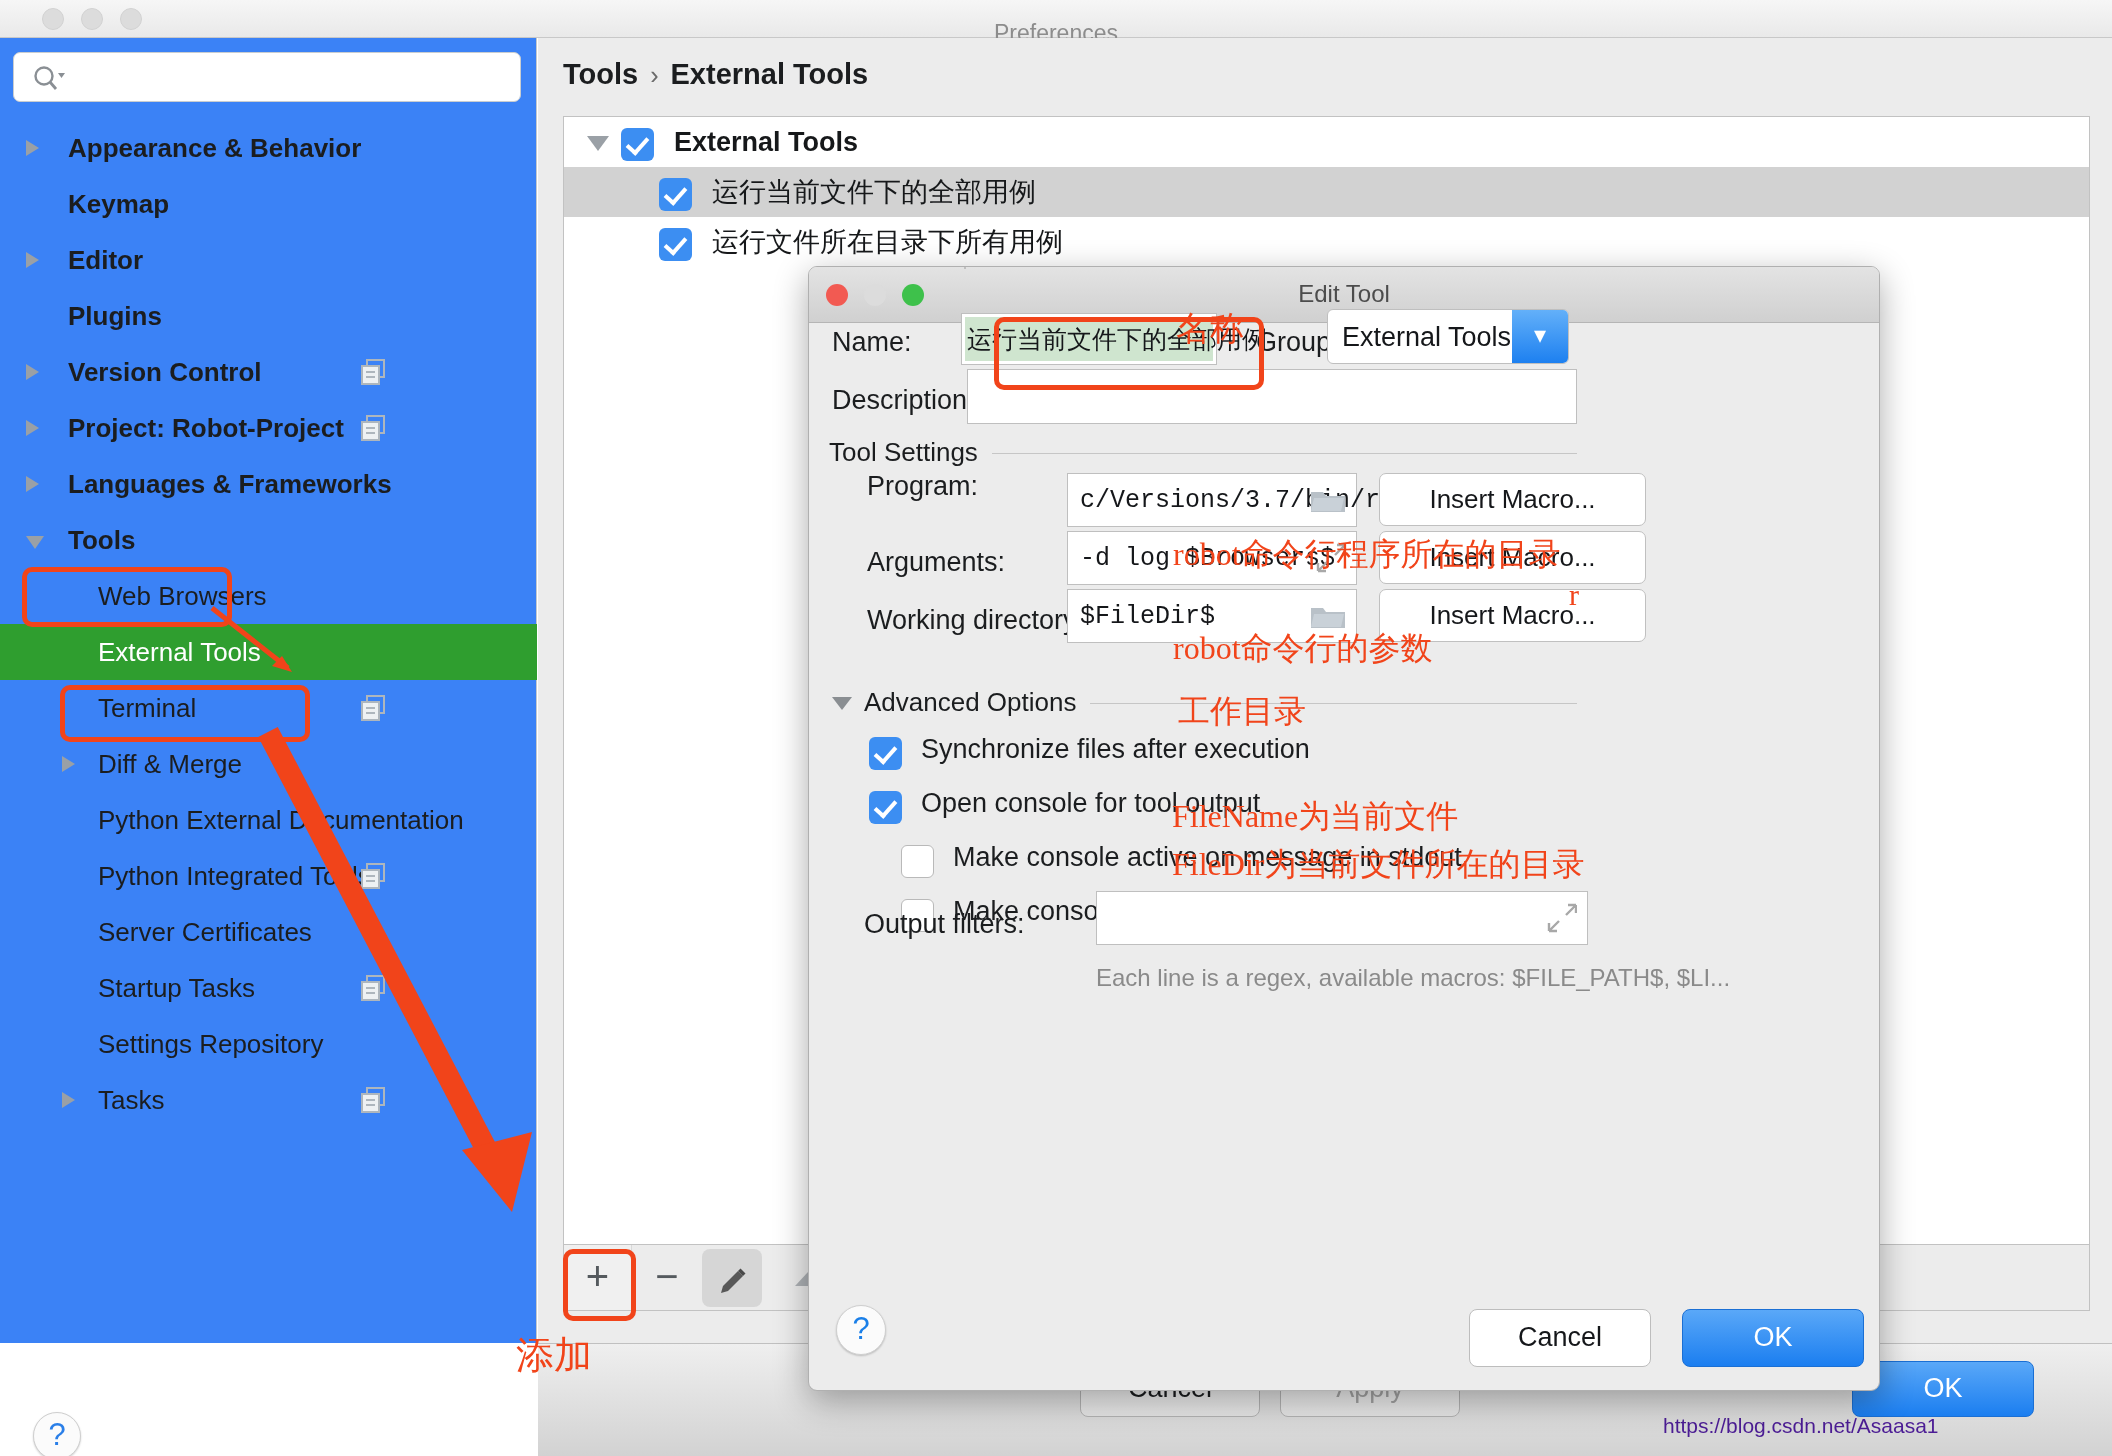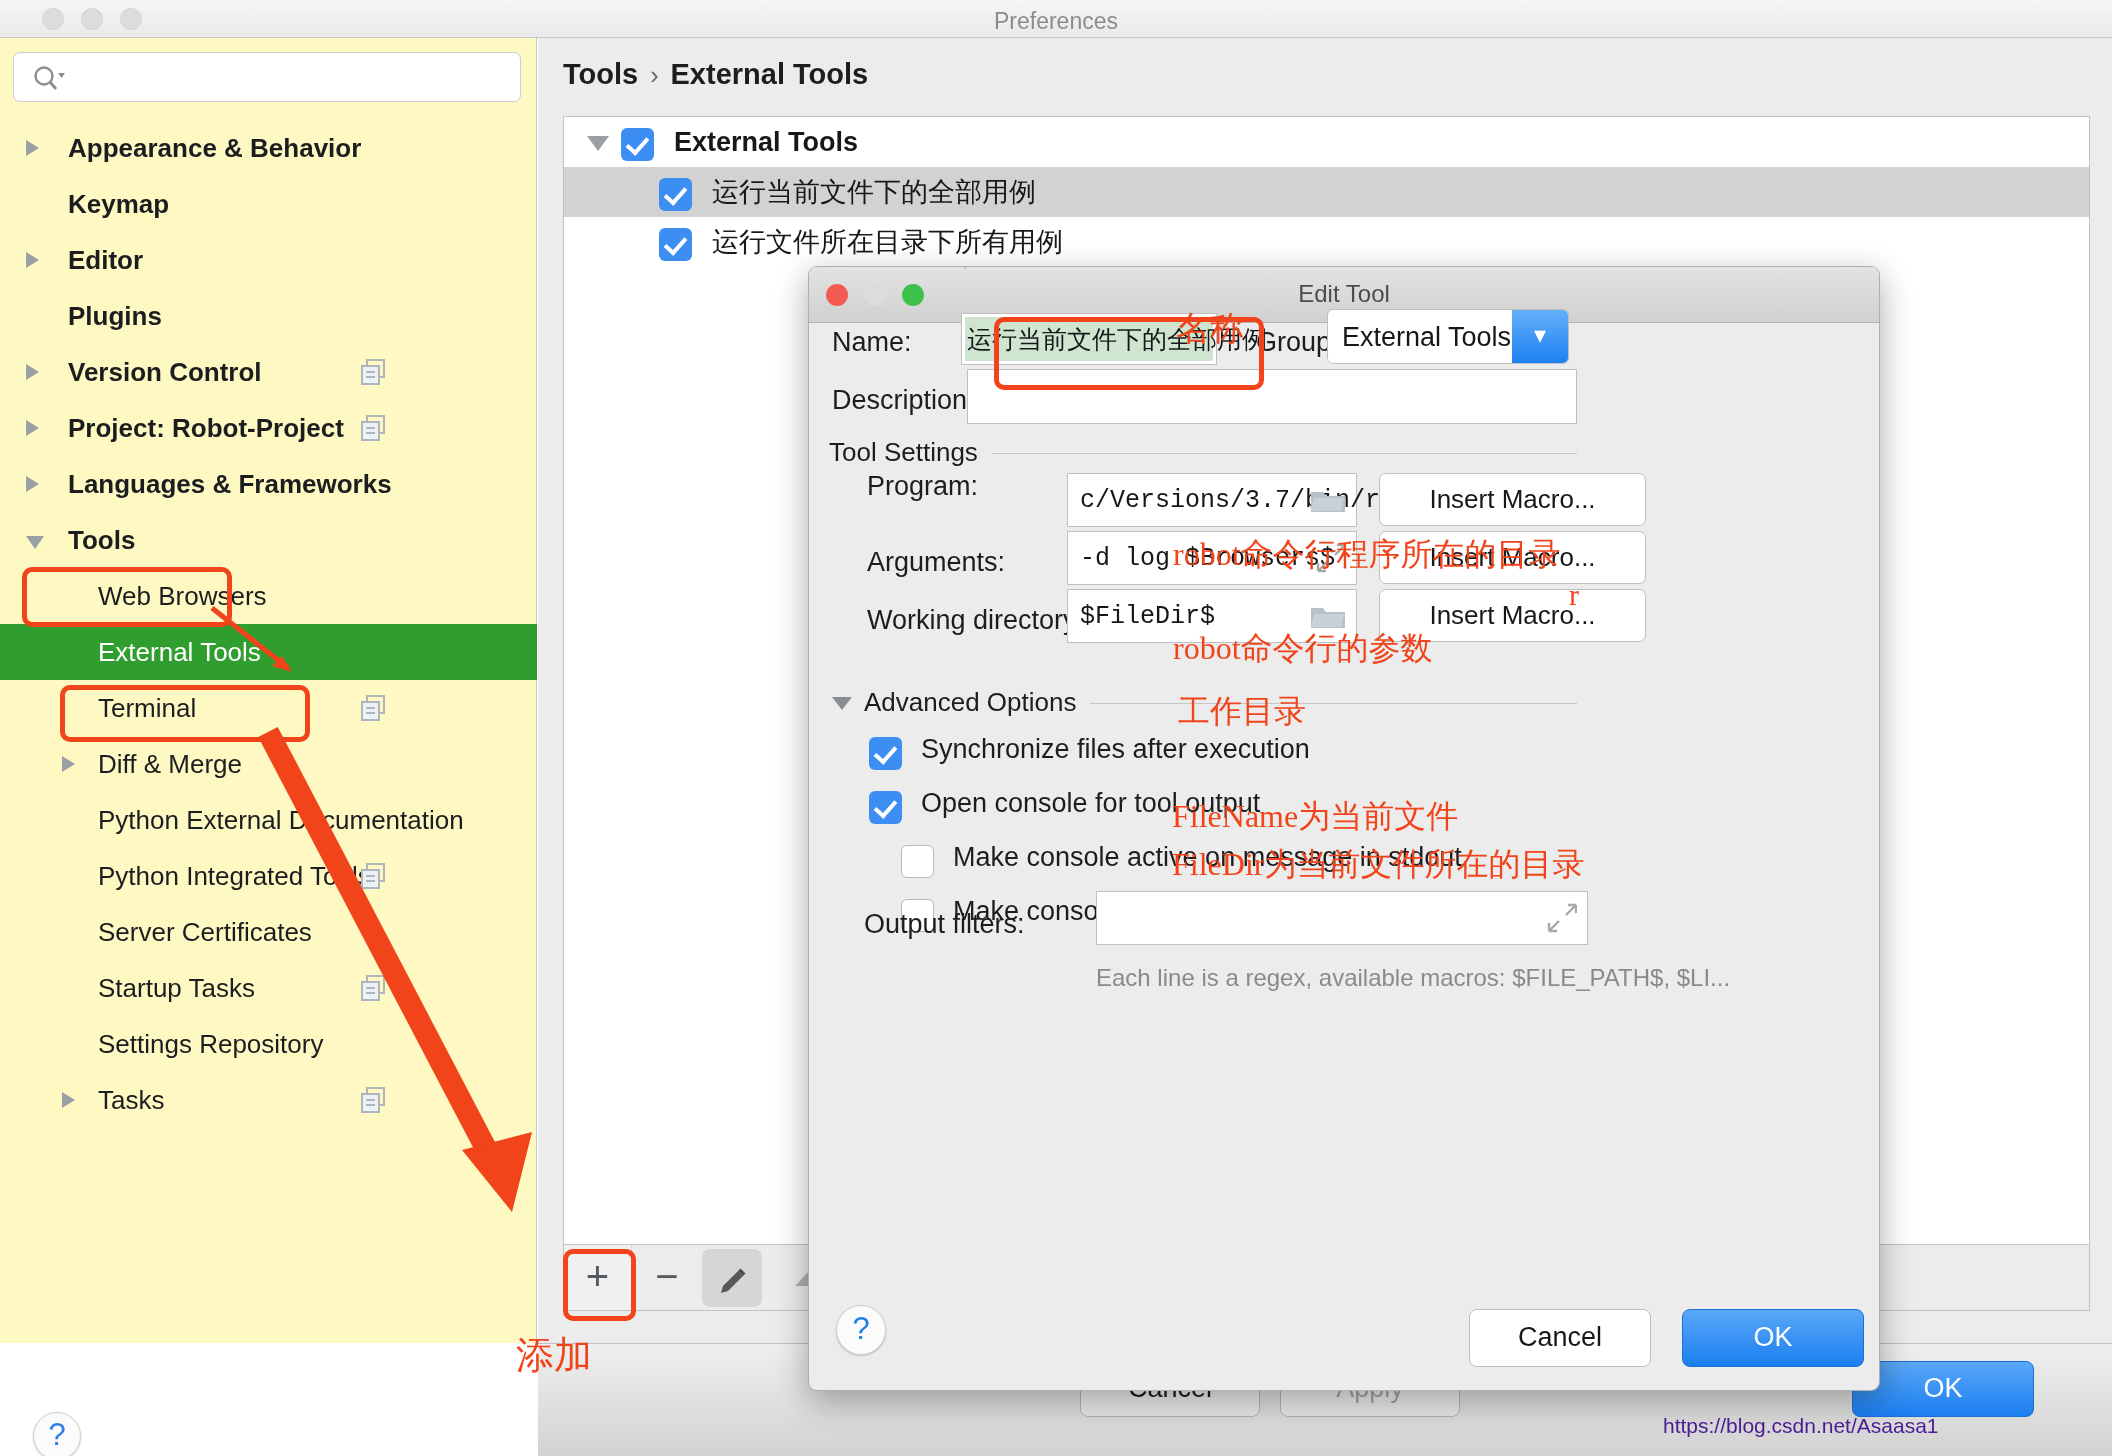--- a/index.html
+++ b/index.html
@@ -11,32 +11,32 @@
   }
   #root { position: relative; width: 2112px; height: 1456px; }
 
   
   .prefs-titlebar {
     position: absolute; left: 0; top: 0; width: 2112px; height: 38px;
     background: linear-gradient(#f6f6f6, #e9e9e9);
     border-bottom: 1px solid #c8c8c8;
   }
   .prefs-title {
-    position: absolute; left: 0; top: 4px; width: 2112px; height: 38px;
+    position: absolute; left: 0; top: 16px; width: 2112px; height: 38px;
     line-height: 34px; text-align: center;
     font-size: 23px; color: #8c8c8c; font-weight: 400;
   }
   .tl-dots { position: absolute; left: 42px; top: 8px; display: flex; gap: 17px; }
   .tl-dot { width: 22px; height: 22px; border-radius: 50%;
     background: #dcdcdc; border: 1px solid #d2d2d2; }
 
   
   .sidebar {
     position: absolute; left: 0; top: 38px; width: 537px; height: 1305px;
-    background: #fef9c3; border-right: 1px solid #c4c8cb;
+    background: #3b82f6; border-right: 1px solid #c4c8cb;
   }
   .search-wrap {
     position: absolute; left: 13px; top: 14px; width: 508px; height: 50px;
     background: #ffffff; border: 1px solid #c9cdd0; border-radius: 7px;
   }
   .search-icon { position: absolute; left: 18px; top: 11px; width: 34px; height: 28px; }
   .sb-list { position: absolute; left: 0; top: 82px; width: 537px; }
   .sb-item {
     position: relative; height: 56px; line-height: 56px;
     font-size: 26px; color: #1b1d1f; white-space: nowrap;

